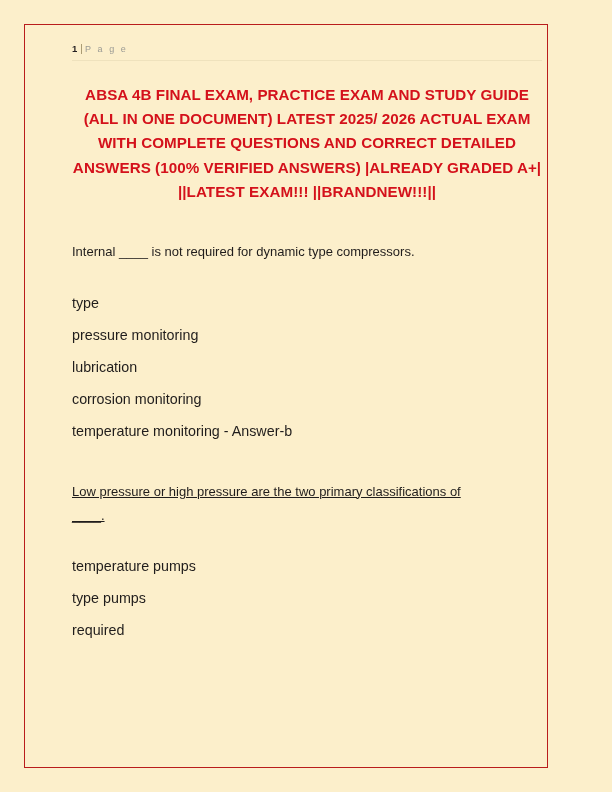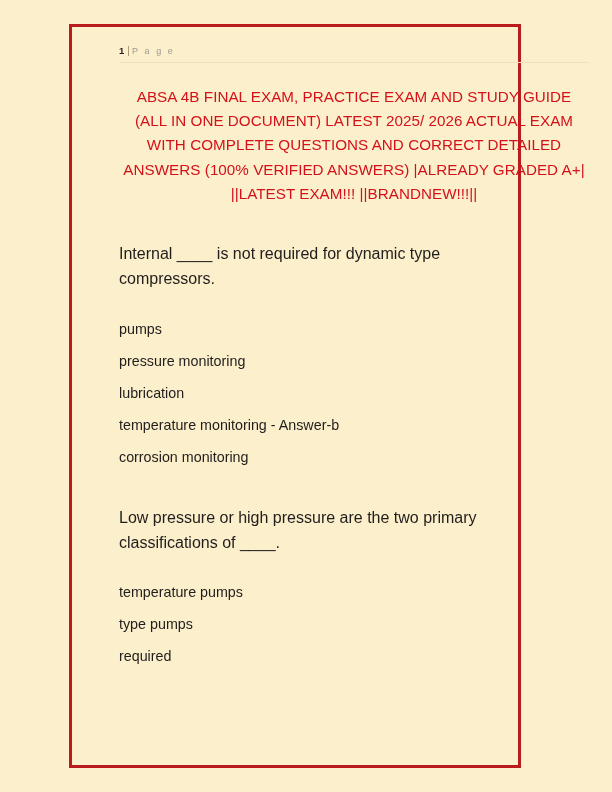--- a/index.html
+++ b/index.html
@@ -19,26 +19,25 @@
     width: 612px;
     height: 792px;
     background: #fcefcb;
     box-sizing: border-box;
   }
 
   .page-frame {
     position: absolute;
     left: 24px;
     top: 24px;
-    width: 452px;
+    width: 524px;
     height: 744px;
     box-sizing: border-box;
-    border: 3px solid #b91c1c;
+    border: 1px solid #b91c1c;
     background: #fcefcb;
-    margin-left: 45px;
   }
 
   .page-inner {
     position: absolute;
     left: 47px;
     top: 10px;
     right: 24px;
     bottom: 10px;
   }
 
@@ -70,40 +69,41 @@
     height: 1px;
     background: #efe2bd;
   }
 
   
   .doc-title {
     margin-top: 22px;
     width: 470px;
     text-align: center;
     color: #d4111b;
-    font-weight: normal;
+    font-weight: bold;
     font-size: 15.2px;
     line-height: 24.2px;
     letter-spacing: 0.05px;
   }
 
   
   .body-block {
     width: 470px;
     color: #201d1c;
   }
 
   .question {
     margin-top: 36px;
-    font-size: 16px;
+    font-size: 13px;
     line-height: 24.5px;
     max-width: 404px;
   }
   .question.second {
     margin-top: 40px;
+    text-decoration: underline;
   }
 
   .options {
     margin-top: 30px;
   }
   .option {
     font-size: 14.3px;
     line-height: 17px;
     padding-bottom: 15px;
     white-space: nowrap;
@@ -127,25 +127,25 @@
       </div>
       <div class="header-rule"></div>
 
       <div class="doc-title">ABSA 4B FINAL EXAM, PRACTICE EXAM AND STUDY GUIDE (ALL IN ONE DOCUMENT) LATEST 2025/ 2026 ACTUAL EXAM WITH COMPLETE QUESTIONS AND CORRECT DETAILED ANSWERS (100% VERIFIED ANSWERS) |ALREADY GRADED A+| ||LATEST EXAM!!! ||BRANDNEW!!!||</div>
 
       <div class="body-block">
 
         <div class="question">Internal ____ is not required for dynamic type compressors.</div>
 
         <div class="options">
-          <div class="option">pumps</div>
+          <div class="option">type</div>
           <div class="option">pressure monitoring</div>
           <div class="option">lubrication</div>
+          <div class="option">corrosion monitoring</div>
           <div class="option">temperature monitoring - Answer-b</div>
-          <div class="option">corrosion monitoring</div>
         </div>
 
         <div class="question second">Low pressure or high pressure are the two primary classifications of ____.</div>
 
         <div class="options second-set">
           <div class="option">temperature pumps</div>
           <div class="option">type pumps</div>
           <div class="option">required</div>
         </div>
 

